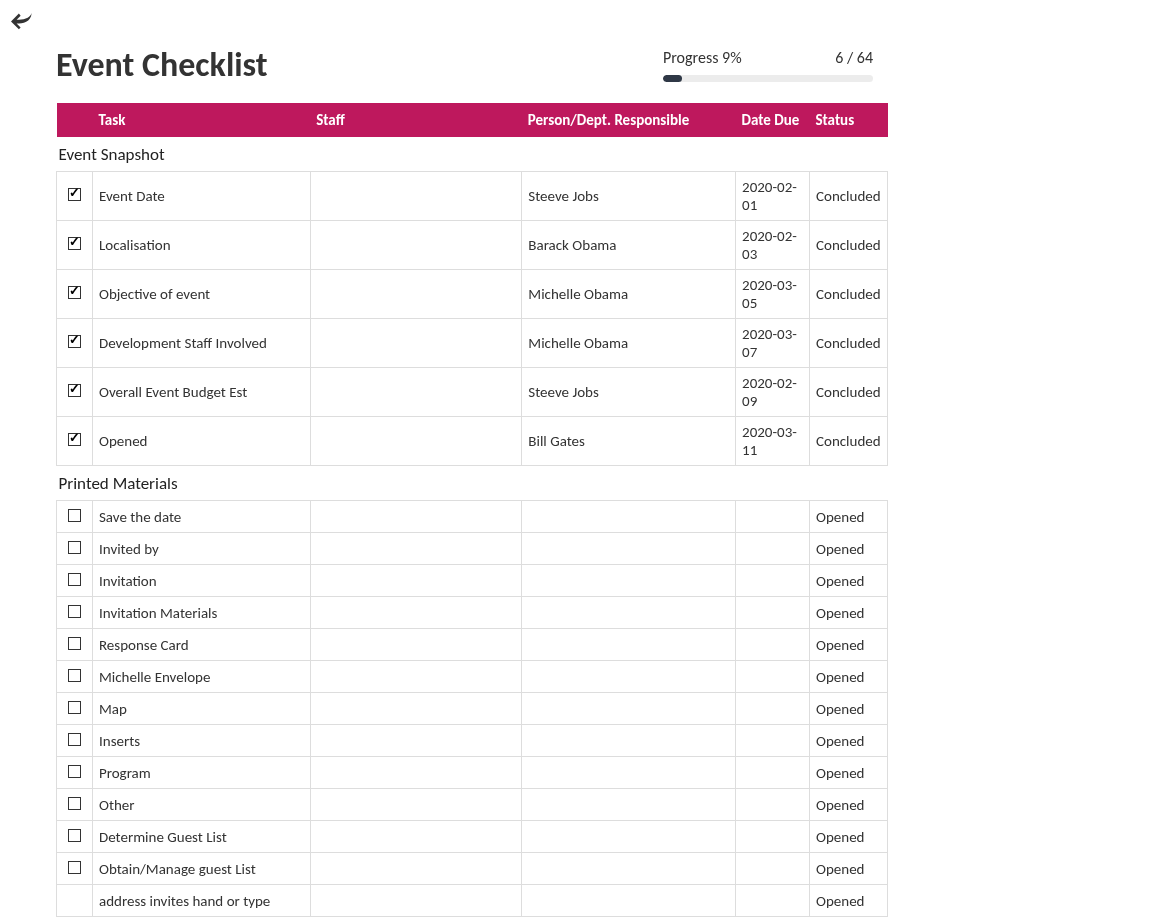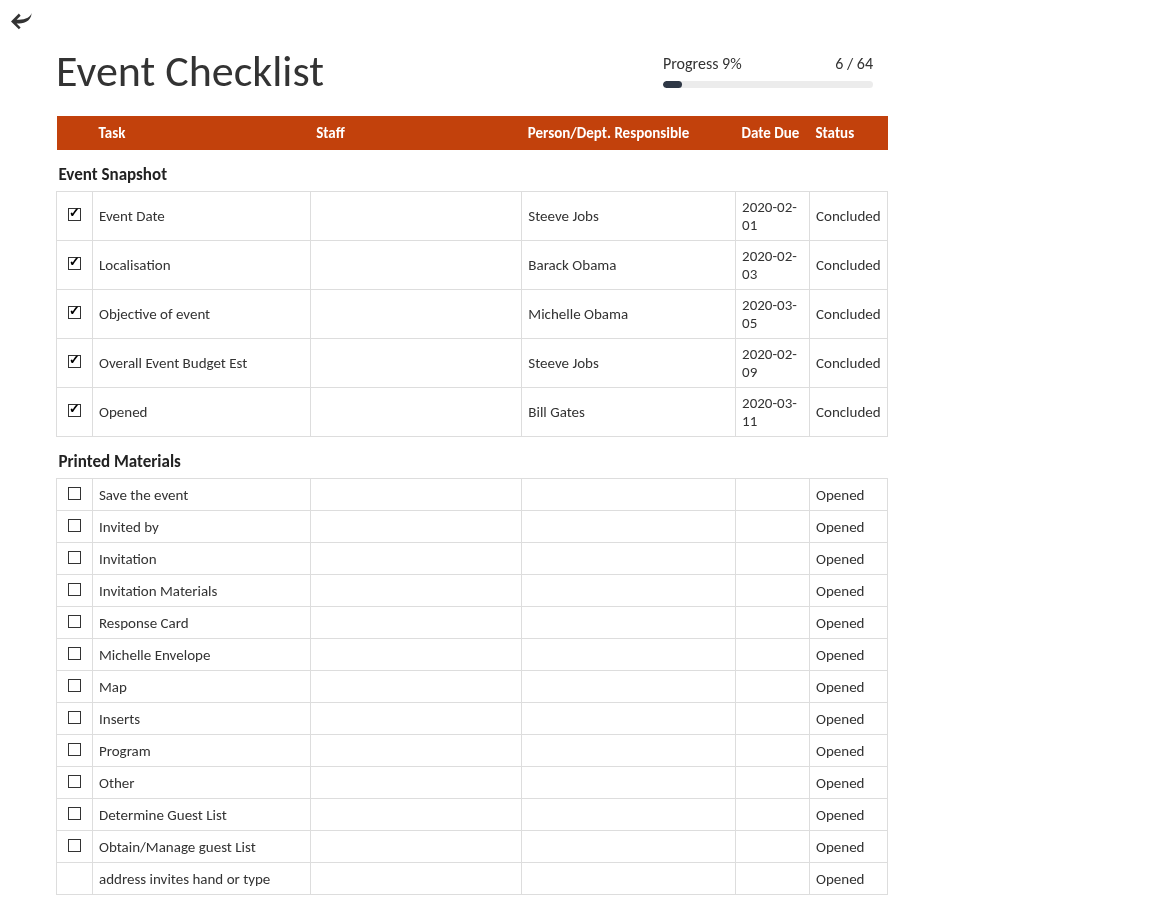--- a/index.html
+++ b/index.html
@@ -18,22 +18,22 @@
     margin: 0 0 0 6px;
     cursor: pointer;
   }
   .back-btn svg { width: 30px; height: 30px; fill: #333; }
   .header {
     display: flex;
     align-items: center;
     padding: 4px 0 18px 56px;
   }
   .title {
-    font-size: 44px;
-    font-weight: 400;
+    font-size: 34px;
+    font-weight: 700;
     color: #333;
     flex: 0 0 auto;
   }
   .progress-block {
     margin-left: auto;
     margin-right: 300px;
     width: 210px;
   }
   .progress-row {
     display: flex;
@@ -56,39 +56,39 @@
   }
 
   table.checklist {
     border-collapse: collapse;
     margin-left: 56px;
     width: 832px;
     font-size: 15px;
     color: #333;
   }
   table.checklist thead th {
-    background: #c2410c;
+    background: #be185d;
     color: #fff;
     font-weight: 600;
     text-align: left;
     padding: 8px 6px;
     border: none;
     font-size: 15px;
   }
   table.checklist thead th.col-check { width: 36px; }
   table.checklist thead th.col-task  { width: 218px; }
   table.checklist thead th.col-note  { width: 212px; }
   table.checklist thead th.col-person{ width: 214px; margin-left: 20px; }
   table.checklist thead th.col-date  { width: 74px; }
   table.checklist thead th.col-status{ width: 78px; }
 
   tr.section-row td {
-    font-weight: 700;
+    font-weight: 400;
     font-size: 17px;
-    padding: 14px 4px 6px 2px;
+    padding: 7px 4px 6px 2px;
     border: none;
     color: #222;
   }
   tr.task-row td {
     border: 1px solid #ddd;
     padding: 6px 6px;
     vertical-align: middle;
     height: 32px;
   }
   tr.task-row td.cb-cell { text-align: center; }
@@ -170,40 +170,48 @@
         <tr class="task-row">
           <td class="cb-cell"><span class="cb checked"></span></td>
           <td>Objective of event</td>
           <td></td>
           <td>Michelle Obama</td>
           <td>2020-03-05</td>
           <td>Concluded</td>
         </tr>
         <tr class="task-row">
           <td class="cb-cell"><span class="cb checked"></span></td>
+          <td>Development Staff Involved</td>
+          <td></td>
+          <td>Michelle Obama</td>
+          <td>2020-03-07</td>
+          <td>Concluded</td>
+        </tr>
+        <tr class="task-row">
+          <td class="cb-cell"><span class="cb checked"></span></td>
           <td>Overall Event Budget Est</td>
           <td></td>
           <td>Steeve Jobs</td>
           <td>2020-02-09</td>
           <td>Concluded</td>
         </tr>
         <tr class="task-row">
           <td class="cb-cell"><span class="cb checked"></span></td>
           <td>Opened</td>
           <td></td>
           <td>Bill Gates</td>
           <td>2020-03-11</td>
           <td>Concluded</td>
         </tr>
         <tr class="section-row">
           <td colspan="6">Printed Materials</td>
         </tr>
         <tr class="task-row">
           <td class="cb-cell"><span class="cb"></span></td>
-          <td>Save the event</td>
+          <td>Save the date</td>
           <td></td>
           <td></td>
           <td></td>
           <td>Opened</td>
         </tr>
         <tr class="task-row">
           <td class="cb-cell"><span class="cb"></span></td>
           <td>Invited by</td>
           <td></td>
           <td></td>

